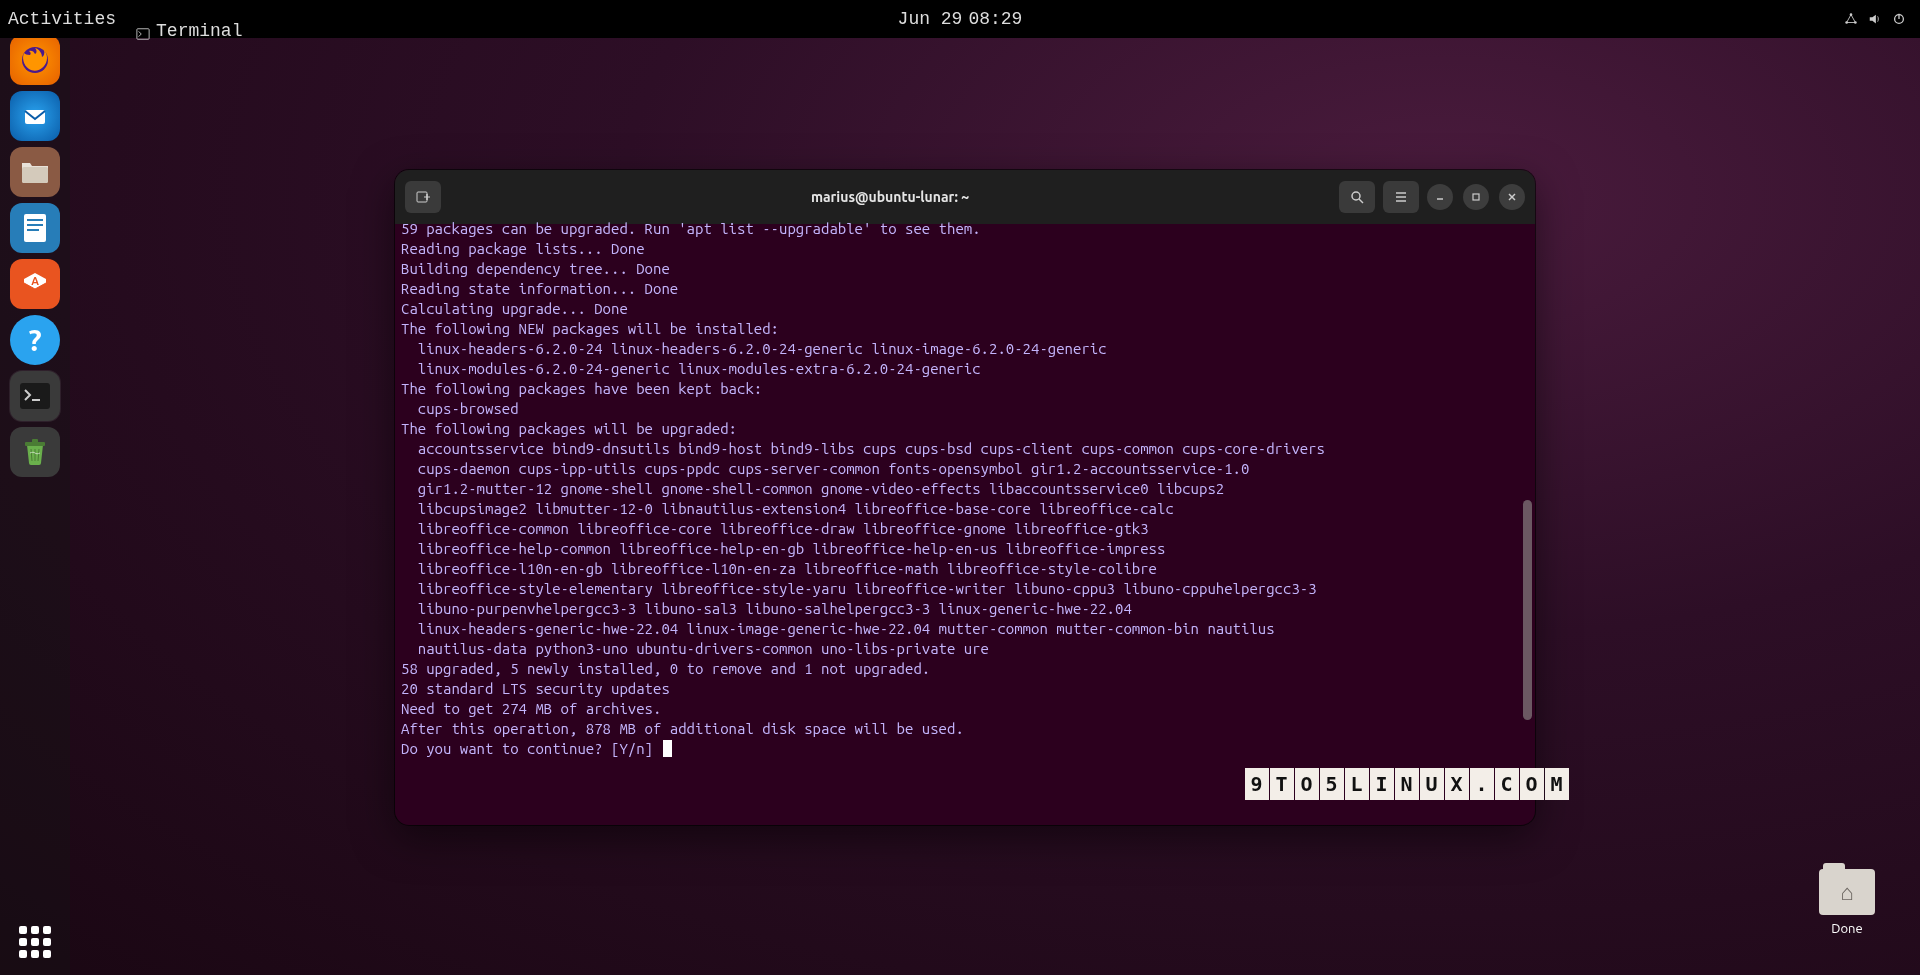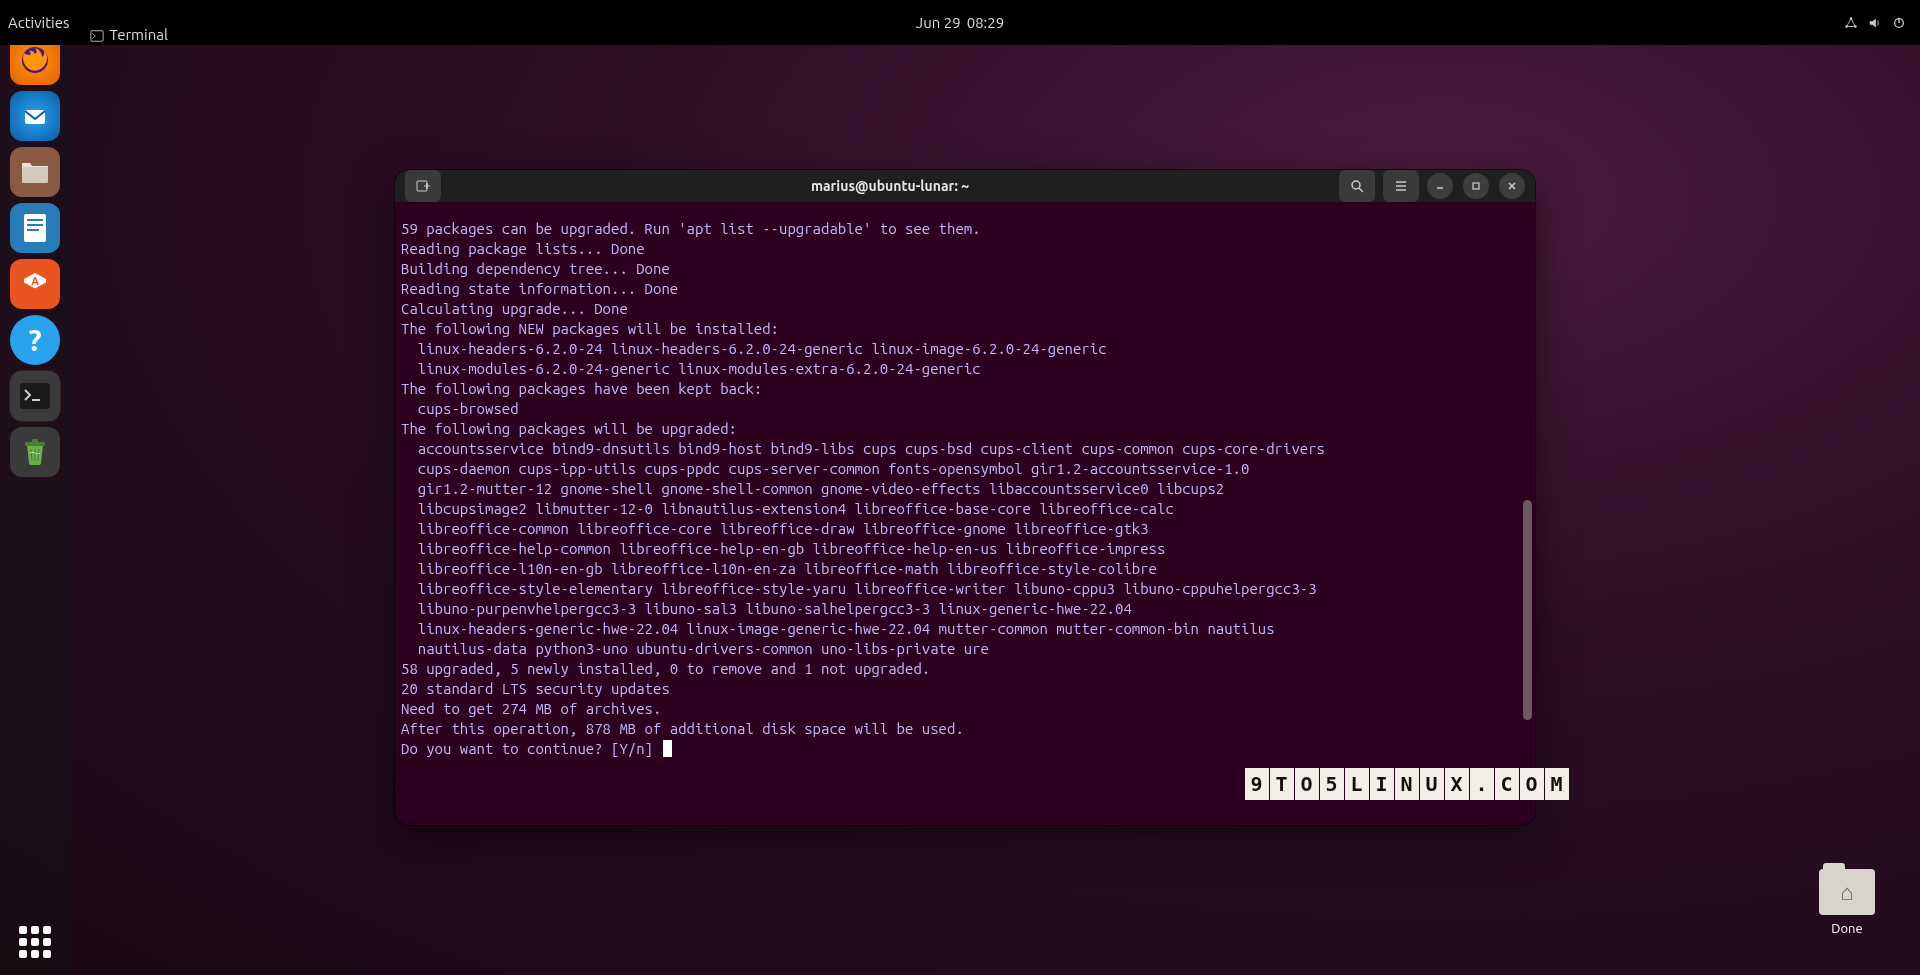--- a/index.html
+++ b/index.html
@@ -5,23 +5,23 @@
 * { margin: 0; padding: 0; box-sizing: border-box; }
 html, body { width: 1920px; height: 975px; overflow: hidden; font-family: "Ubuntu", "Cantarell", sans-serif; }
 
 body {
   background: radial-gradient(ellipse at 75% 20%, #4a1b3d 0%, #2d0e26 40%, #1a0713 100%);
   position: relative;
 }
 
 
 .topbar {
-  position: absolute; top: 0; left: 0; right: 0; height: 45px;
+  position: absolute; top: 0; left: 0; right: 0; height: 38px;
   background: #000; color: #ddd; display: flex; align-items: center;
-  font-size: 15px; z-index: 100; padding: 0 8px;
+  font-size: 18px; z-index: 100; padding: 0 8px; font-family: Liberation Mono, monospace;
 }
 .topbar-left { display: flex; gap: 20px; align-items: center; }
 .topbar-left .app { display: flex; align-items: flex-end; gap: 6px; margin-top: 24px; }
 .topbar-center { position: absolute; left: 50%; transform: translateX(-50%); display: flex; gap: 6px; }
 .topbar-right { margin-left: auto; display: flex; gap: 10px; align-items: center; padding-right: 6px;}
 .topbar-icon { width: 14px; height: 14px; display:inline-block; }
 
 
 .dock {
   position: absolute; top: 27px; left: 0; bottom: 0; width: 70px;
@@ -60,21 +60,21 @@
 }
 
 
 .terminal-window {
   position: absolute; top: 170px; left: 395px; width: 1140px; height: 655px;
   background: #2c001e; border-radius: 14px; overflow: hidden;
   box-shadow: 0 12px 40px rgba(0,0,0,.5), 0 0 0 1px rgba(0,0,0,.6);
   z-index: 60;
 }
 .titlebar {
-  height: 32px; background: #1f1f1f; display: flex; align-items: center;
+  height: 54px; background: #1f1f1f; display: flex; align-items: center;
   padding: 0 10px; gap: 8px; color: #ddd;
 }
 .titlebar-btn {
   width: 36px; height: 32px; border-radius: 6px; background: #3a3a3a;
   display:flex; align-items:center; justify-content:center; cursor:pointer;
   color:#ddd;
 }
 .titlebar-btn.round { width:26px; height:26px; border-radius:50%; background:#3d3d3d;}
 .titlebar-btn.close { width:26px; height:26px; border-radius:50%; background:#3d3d3d;}
 .title-text { flex:1; text-align:center; font-weight:600; font-size:14px; color:#e6e6e6;}

